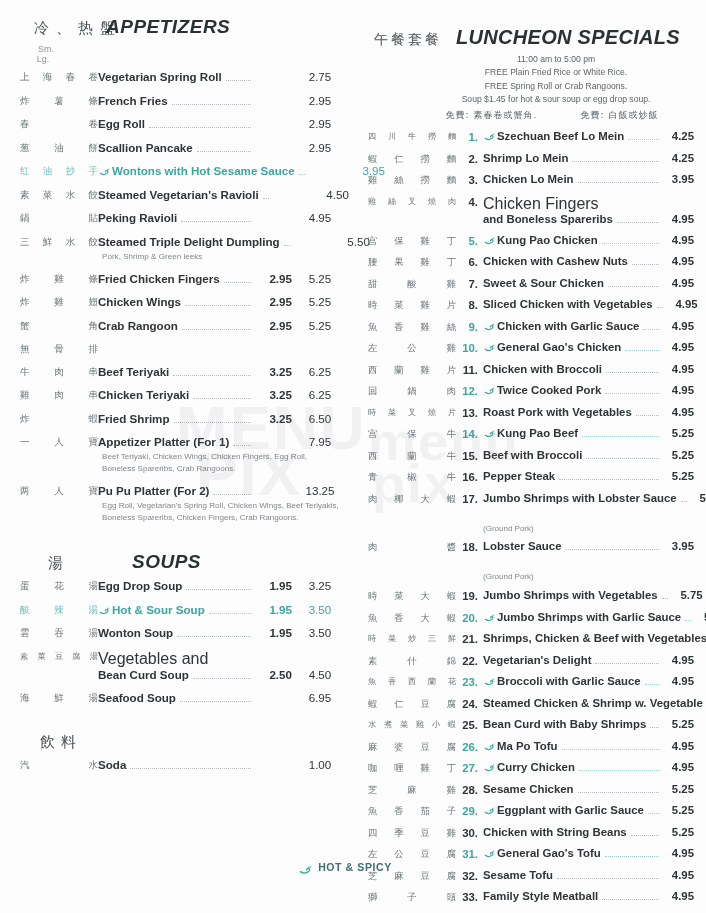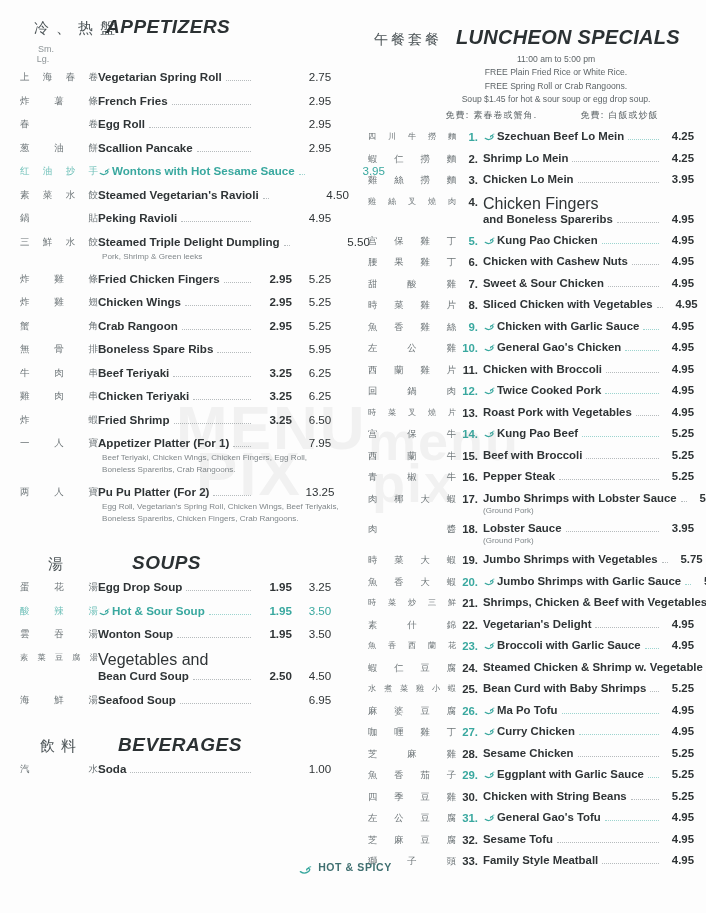--- a/index.html
+++ b/index.html
@@ -159,21 +159,21 @@
     font-weight: 400;
     color: #80878a;
     line-height: 1.45;
     margin-top: 2px;
     padding-left: 4px;
     white-space: normal;
   }
   .subnote {
     font-size: 8px;
     color: #80878a;
-    margin-top: 1px;
+    margin-top: 19px;
   }
 
   
   .spicy .nameline,
   .spicy .p-sm,
   .spicy .p-lg,
   .spicy .num { color: #39a89f; }
   .spicy .cn { color: #6fc0b9; }
   .spicy .dots { border-bottom-color: #9cd4cf; }
 
@@ -480,28 +480,20 @@
               <span class="p-lg">5.25</span>
             </div>
           </div>
         </div>
         <div class="row">
           <div class="cn">
             <span>無</span>
             <span>骨</span>
             <span>排</span>
           </div>
-          <div class="mid">
-            <div class="nameline">
-              <span class="nm">Boneless Spare Ribs</span>
-              <span class="dots"></span>
-              <span class="p-sm"></span>
-              <span class="p-lg">5.95</span>
-            </div>
-          </div>
         </div>
         <div class="row">
           <div class="cn">
             <span>牛</span>
             <span>肉</span>
             <span>串</span>
           </div>
           <div class="mid">
             <div class="nameline">
               <span class="nm">Beef Teriyaki</span>
@@ -663,21 +655,20 @@
               <span class="p-lg">6.95</span>
             </div>
           </div>
         </div>
       </div>
 
     <div class="sp-gap"></div>
 
     <div class="sec-head bev">
       <div class="sec-cn">飲料</div>
-      <div class="sec-en">BEVERAGES</div>
     </div>
 
     <div class="rows" id="bev-rows">
         <div class="row">
           <div class="cn">
             <span>汽</span>
             <span>水</span>
           </div>
           <div class="mid">
             <div class="nameline">

